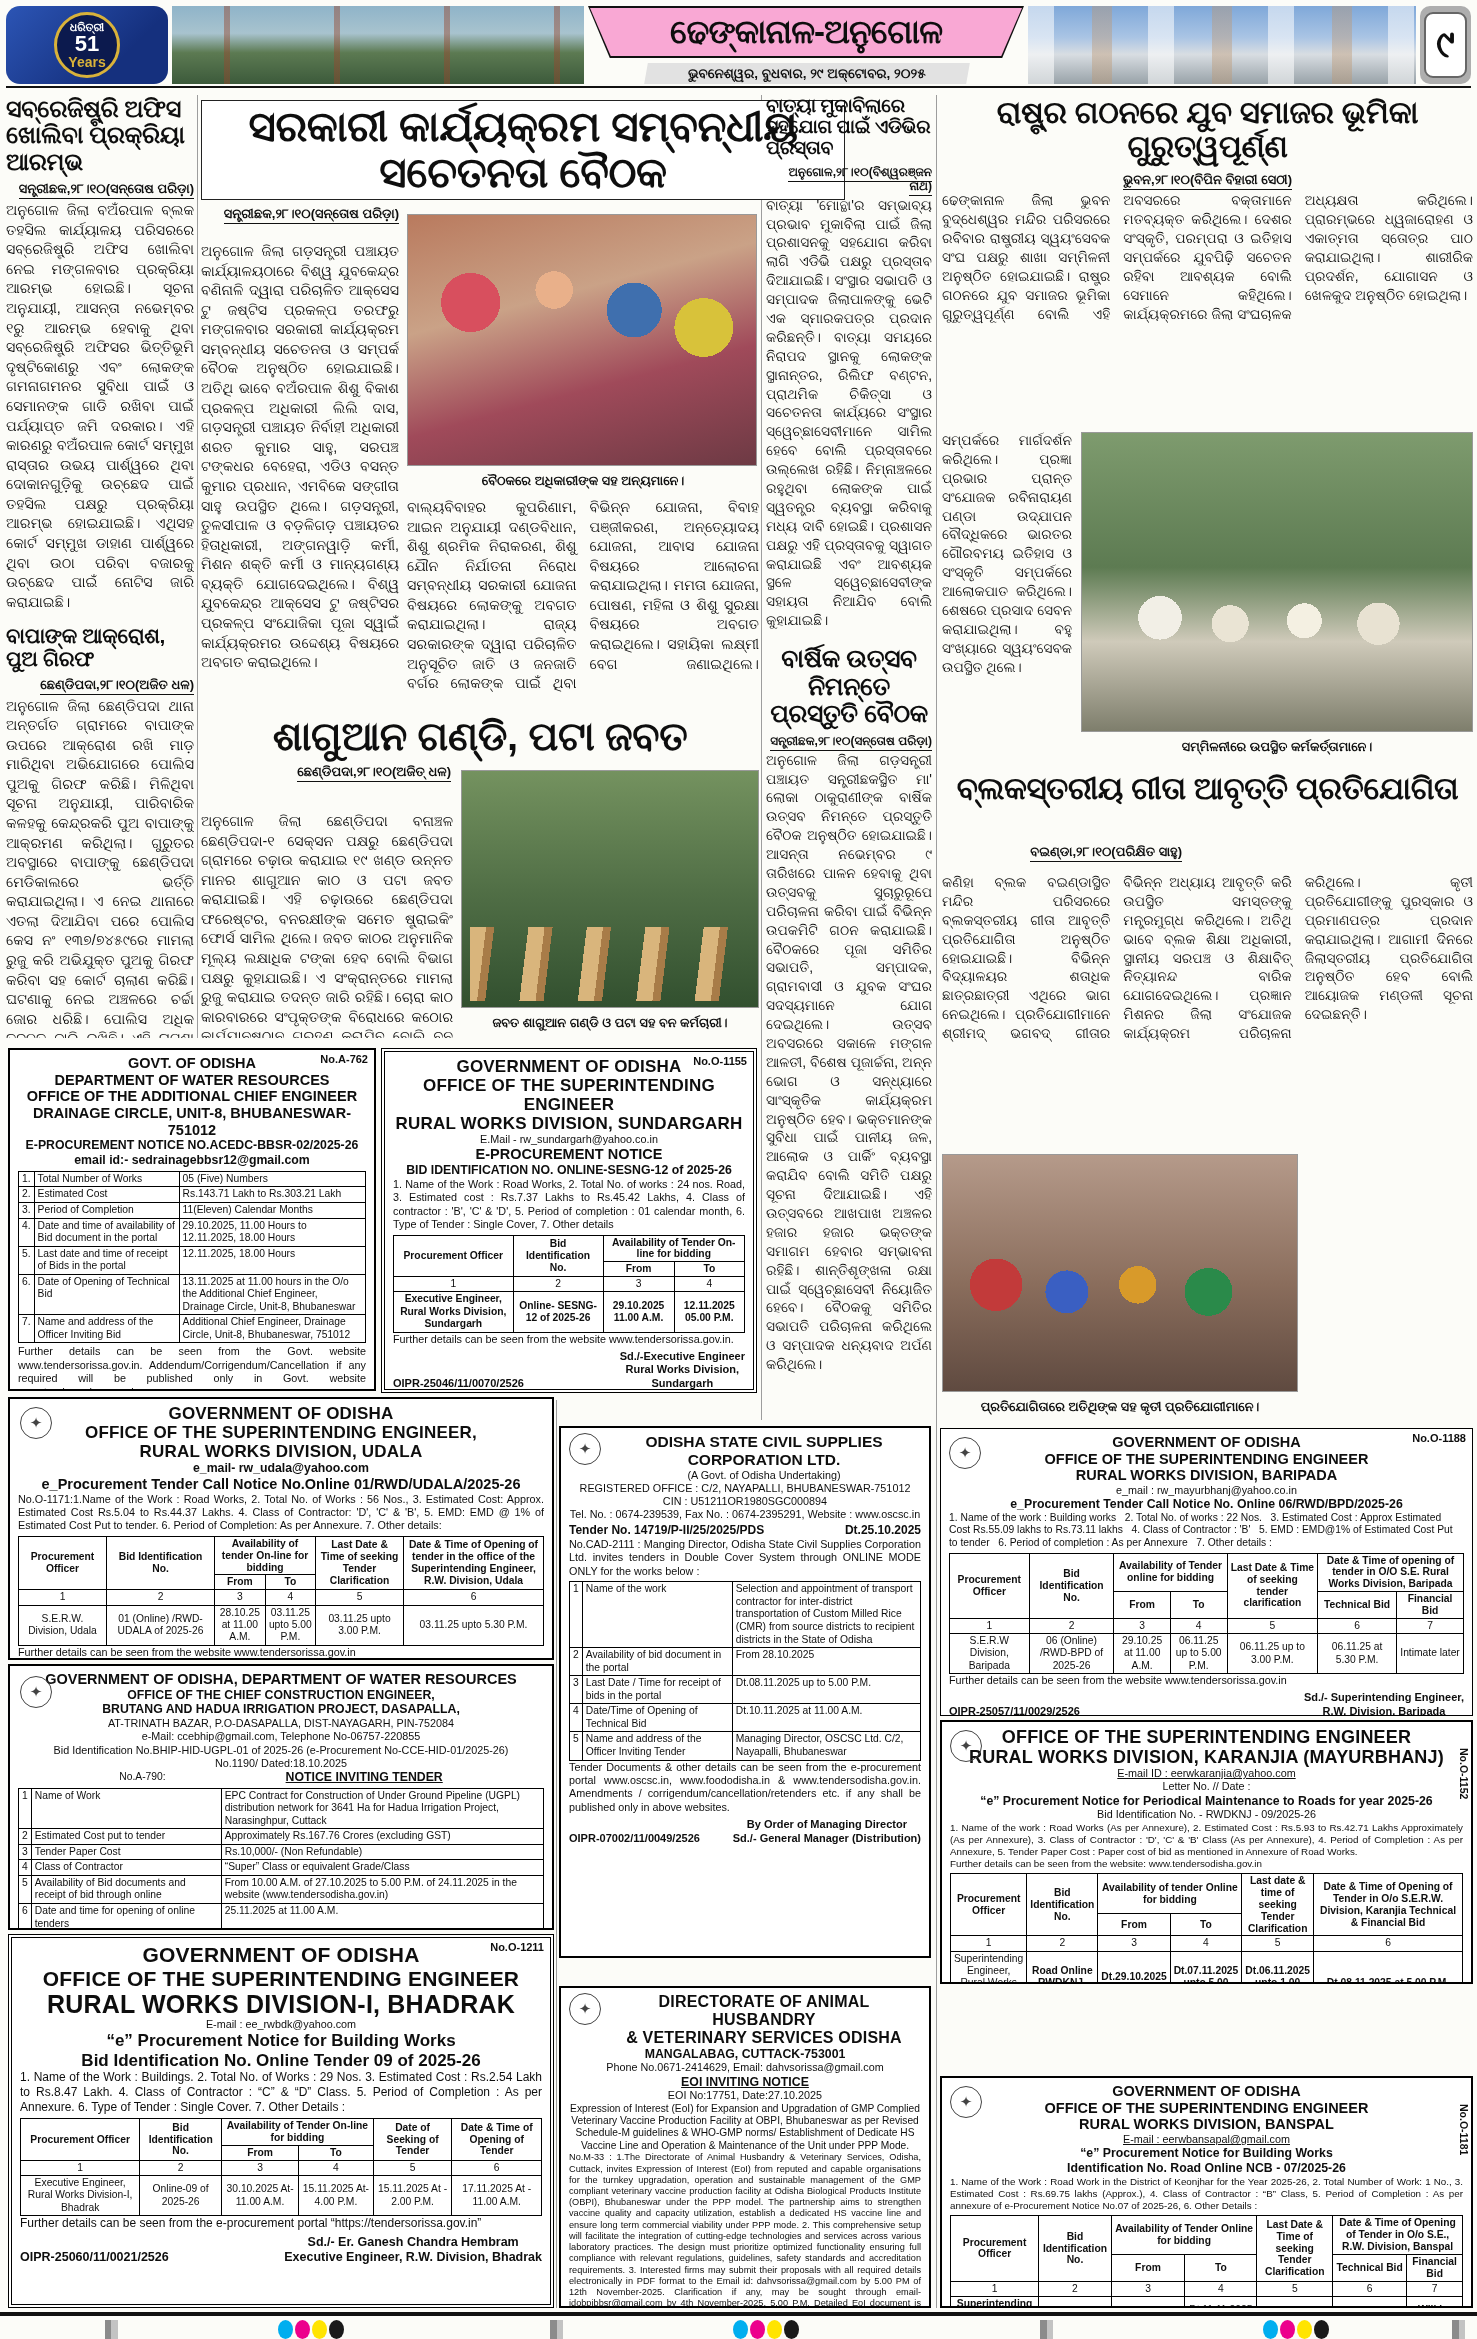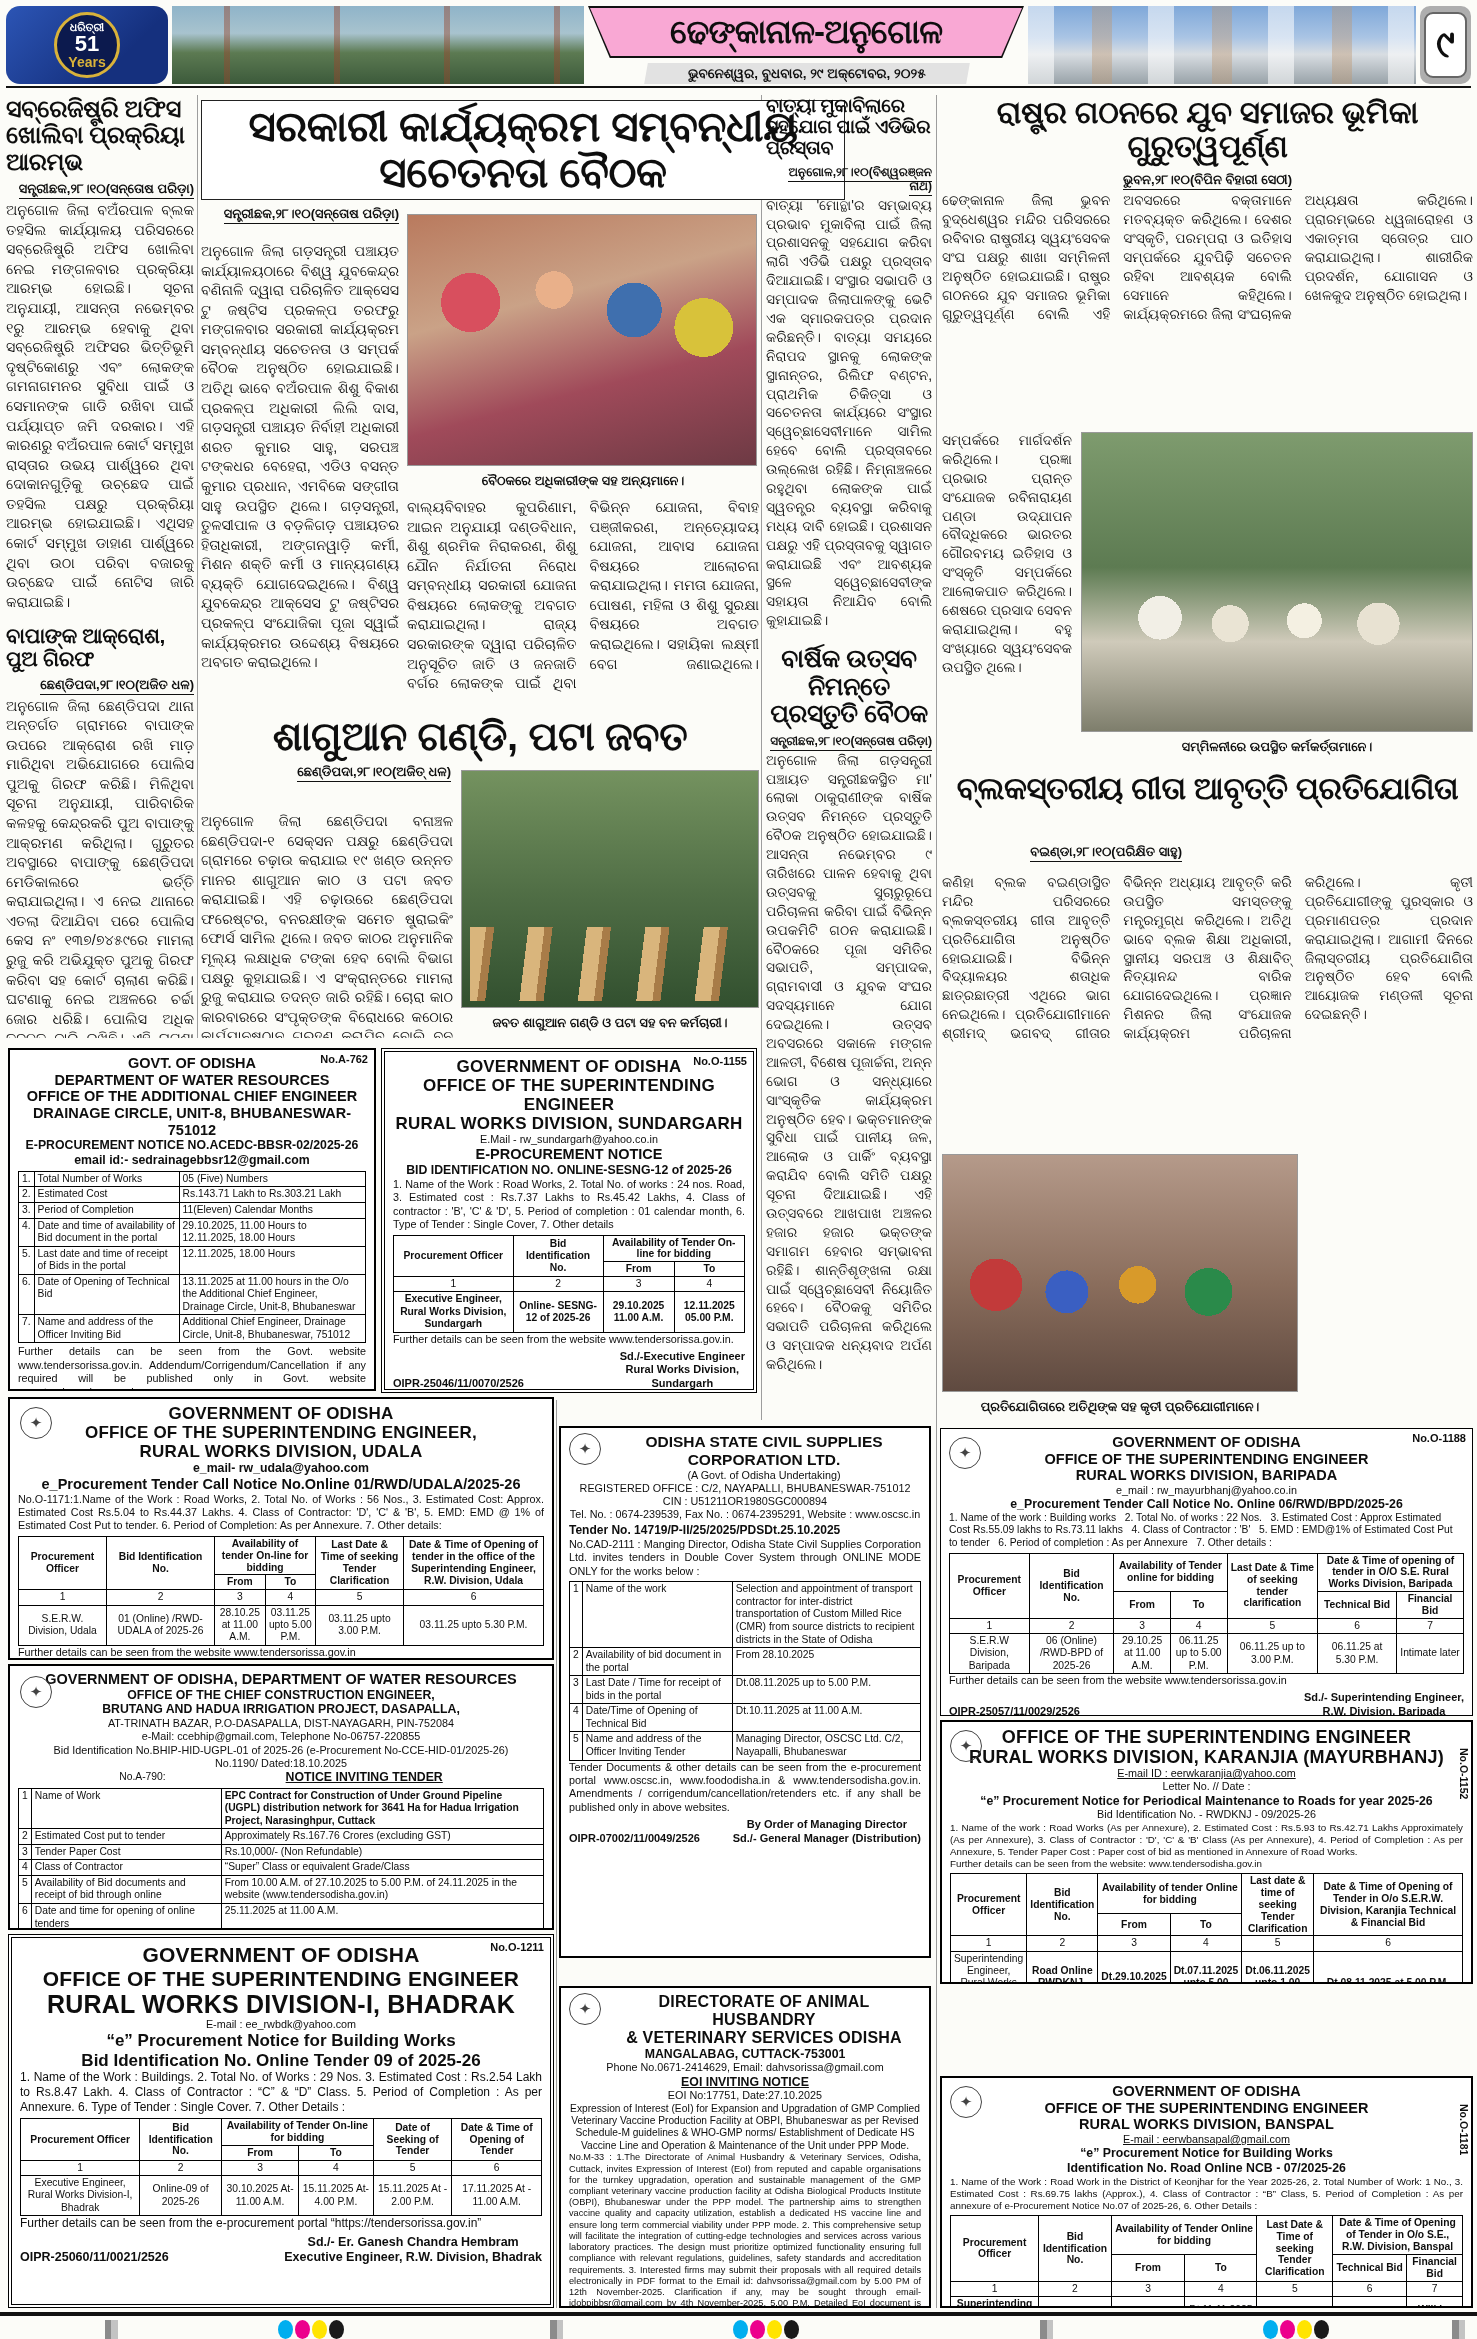--- a/index.html
+++ b/index.html
@@ -326,21 +326,21 @@
     <div class="nc n-sm">No.1190/ Dated:18.10.2025</div>
     <div style="display:flex;align-items:center;justify-content:center;gap:120px">
       <span class="nb">No.A-790:</span>
       <span class="n-md u">NOTICE INVITING TENDER</span>
     </div>
     <table class="nt">
       <tbody>
           <tr>
             <td style="width:12px">1</td>
             <td style="width:190px">Name of Work</td>
-            <td style="font-weight:700">EPC Contract for Construction of Under Ground Pipeline (UGPL) distribution network for 3641 Ha for Hadua Irrigation Project, Narasinghpur, Cuttack</td>
+            <td style="font-weight:400">EPC Contract for Construction of Under Ground Pipeline (UGPL) distribution network for 3641 Ha for Hadua Irrigation Project, Narasinghpur, Cuttack</td>
           </tr>
       <tr>
             <td>2</td>
             <td>Estimated Cost put to tender</td>
             <td>Approximately Rs.167.76 Crores (excluding GST)</td>
           </tr>
       <tr>
             <td>3</td>
             <td>Tender Paper Cost</td>
             <td>Rs.10,000/- (Non Refundable)</td>
@@ -417,21 +417,21 @@
     <div style="display:flex;gap:6px;align-items:flex-start">
       <div class="emblem">✦</div>
       <div style="flex:1">
         <div class="nc n-lg" style="font-size:15.5px">ODISHA STATE CIVIL SUPPLIES CORPORATION LTD.</div>
         <div class="nc n-sm nb">(A Govt. of Odisha Undertaking)</div>
       </div>
     </div>
     <div class="nc n-sm nb">REGISTERED OFFICE : C/2, NAYAPALLI, BHUBANESWAR-751012</div>
     <div class="nc n-sm nb">CIN : U51211OR1980SGC000894</div>
     <div class="nc n-sm nb">Tel. No. : 0674-239539, Fax No. : 0674-2395291, Website : www.oscsc.in</div>
-    <div style="display:flex;font-weight:700;font-size:12px;margin-top:2px">
+    <div style="display:flex;justify-content:space-between;font-weight:700;font-size:12px;margin-top:2px">
       <span>Tender No. 14719/P-II/25/2025/PDS</span>
       <span>Dt.25.10.2025</span>
     </div>
     <div class="n-it">No.CAD-2111 : Manging Director, Odisha State Civil Supplies Corporation Ltd. invites tenders in Double Cover System through ONLINE MODE ONLY for the works below :</div>
     <table class="nt">
       <tbody>
           <tr>
             <td style="width:12px">1</td>
             <td style="width:150px">Name of the work</td>
             <td>Selection and appointment of transport contractor for inter-district transportation of Custom Milled Rice (CMR) from source districts to recipient districts in the State of Odisha</td>

